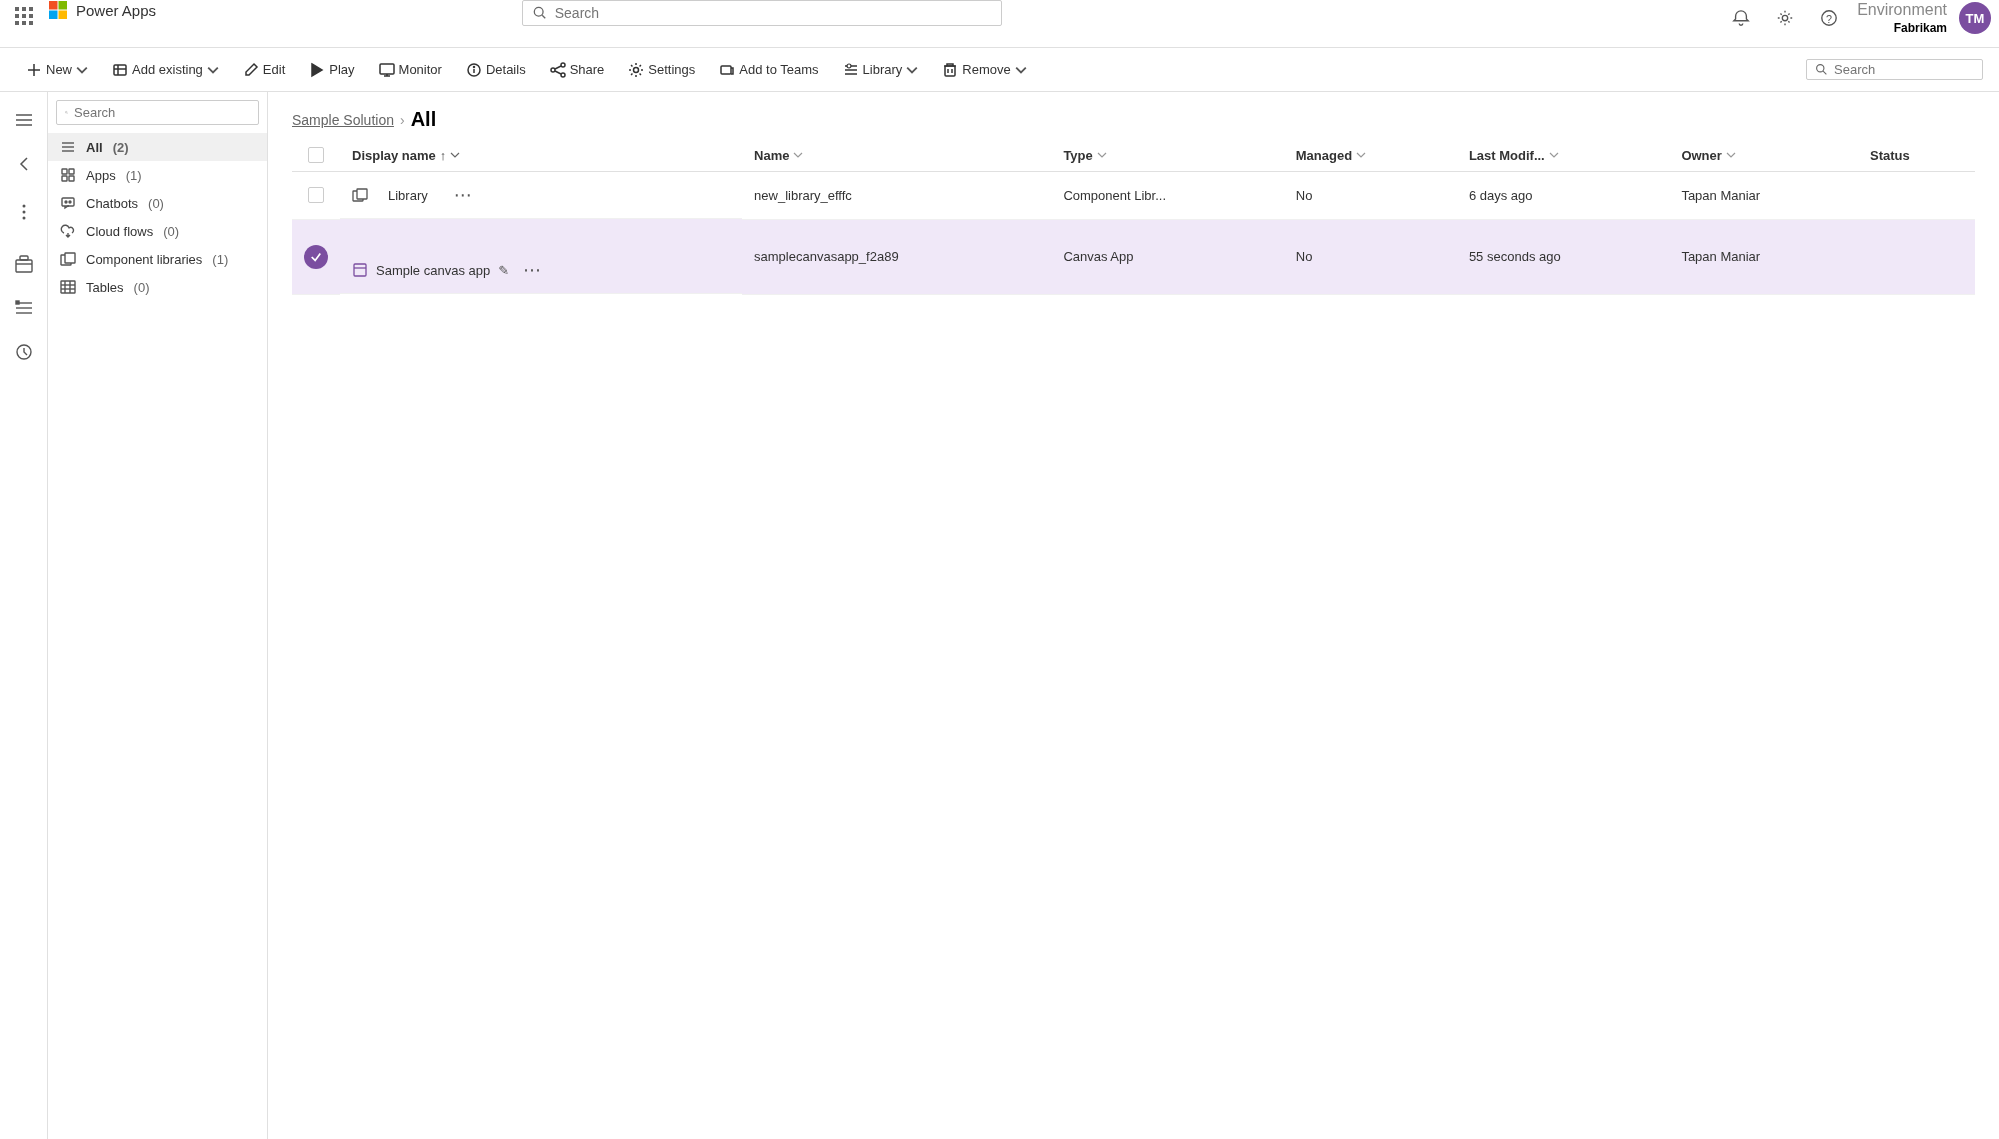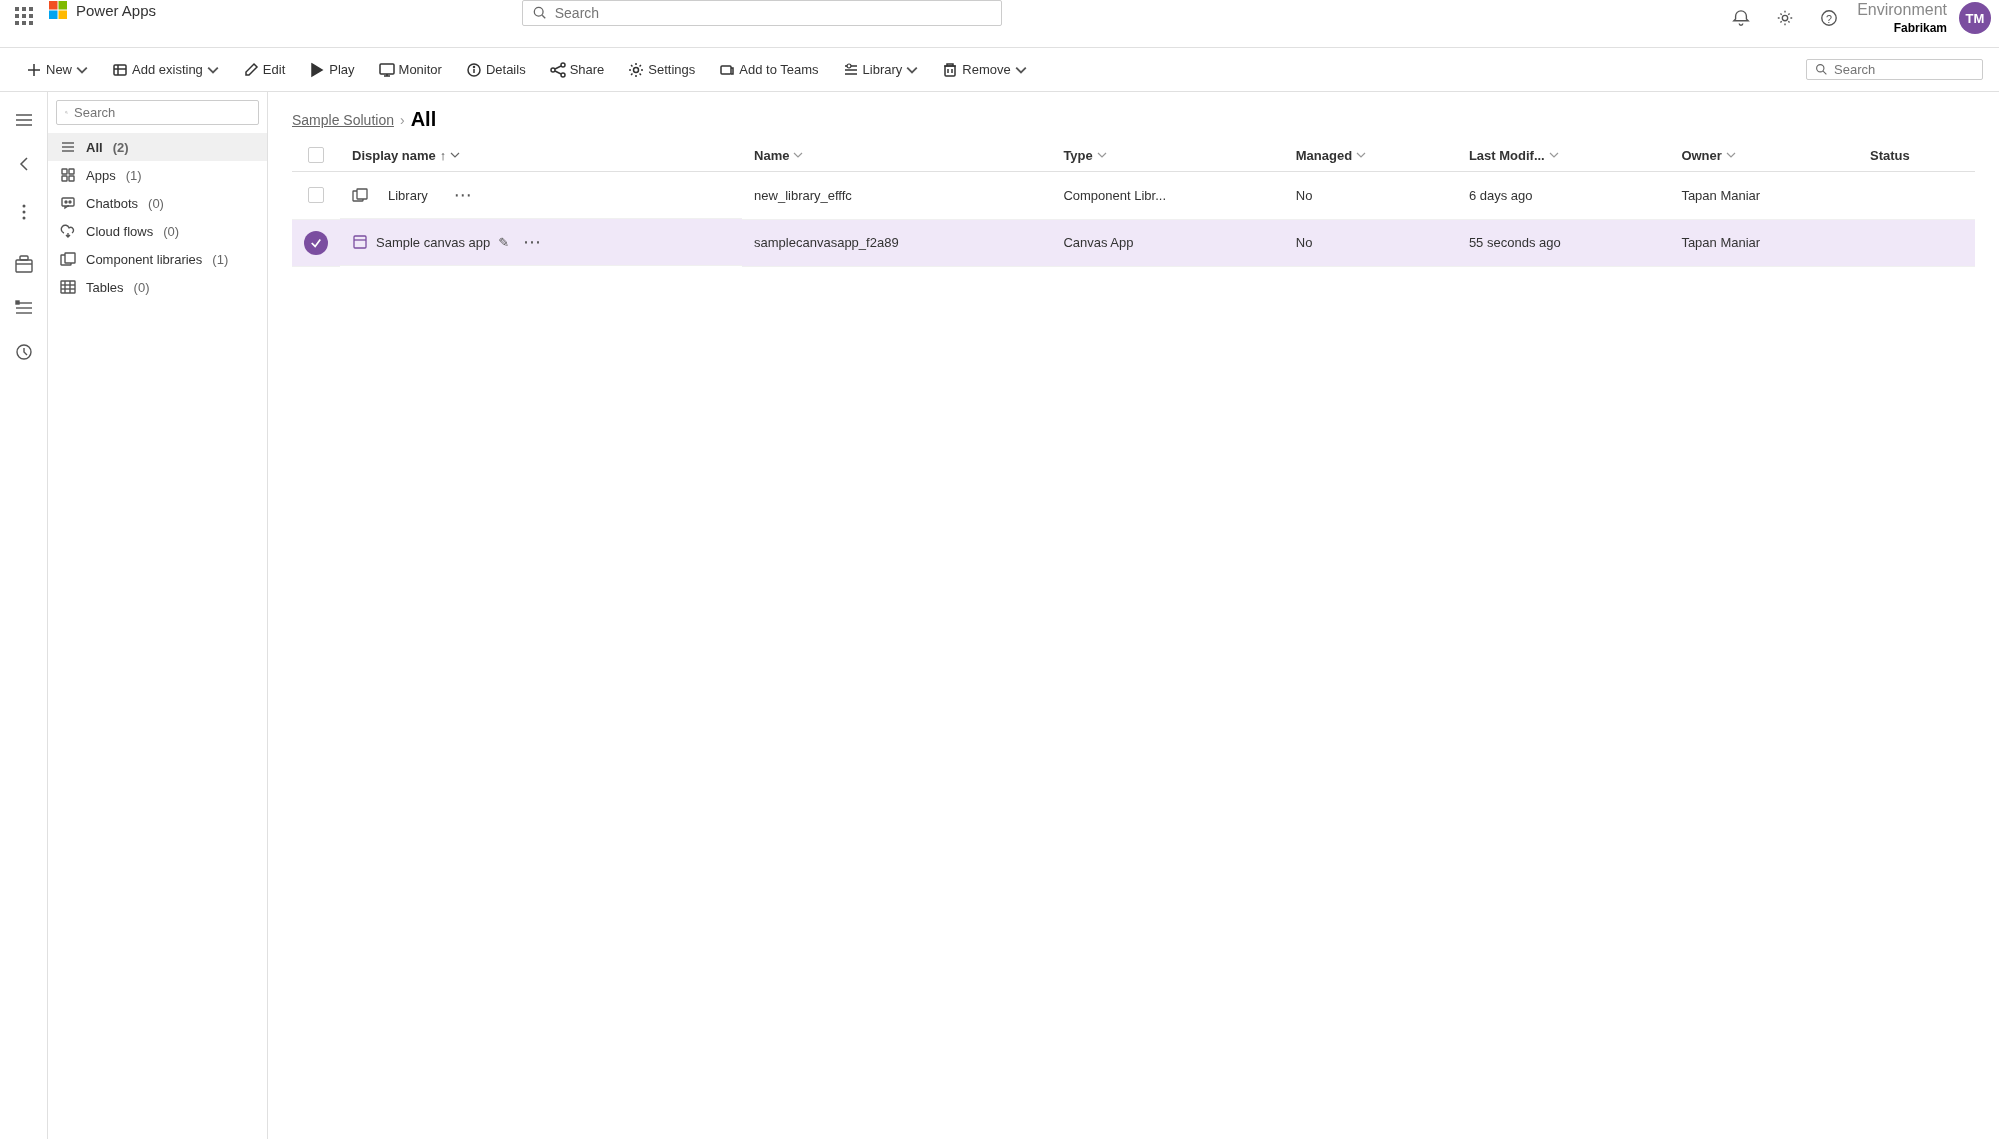--- a/index.html
+++ b/index.html
@@ -485,21 +485,21 @@
           <tr class="selected">
             <td class="row-check">
               <div class="checkbox-cell">
                 <div class="selected-indicator">
                   <svg viewBox="0 0 14 14" width="12" height="12" fill="none" stroke="white" stroke-width="2">
                       <polyline points="2,7 6,11 12,3"></polyline>
                     </svg>
                 </div>
               </div>
             </td>
-            <td style="display:flex;align-items:center;gap:8px;">
+            <td style="display:flex;align-items:center;gap:8px;margin-top:28px;">
               <svg viewBox="0 0 16 16" width="16" height="16" fill="none" stroke="#7b4ea0" stroke-width="1.3">
                   <rect x="2" y="2" width="12" height="12" rx="1"></rect>
                   <line x1="2" y1="6" x2="14" y2="6"></line>
                 </svg>
               <span>Sample canvas app</span>
               <span style="color:#555;font-size:13px;">✎</span>
               <span class="action-dot">⋯</span>
             </td>
             <td>samplecanvasapp_f2a89</td>
             <td>Canvas App</td>

